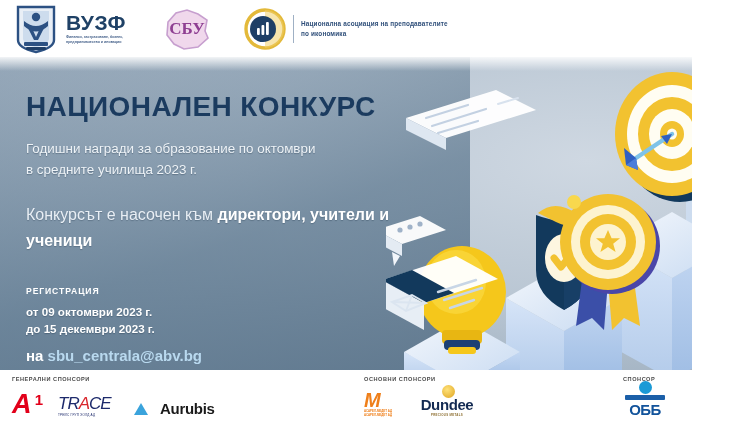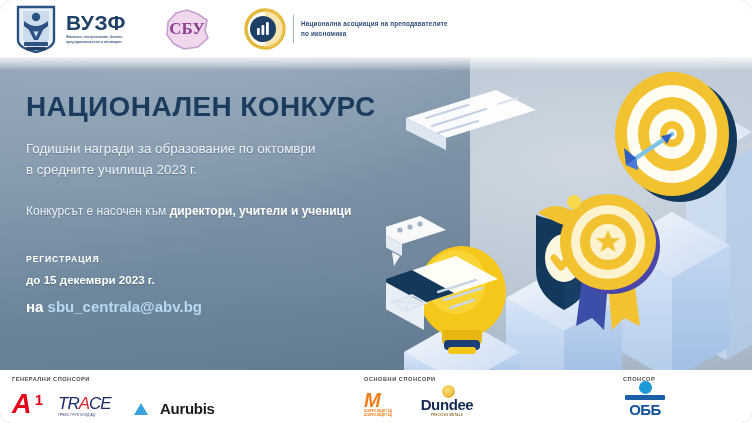--- a/index.html
+++ b/index.html
@@ -4,24 +4,23 @@
 <style>
   * { margin:0; padding:0; box-sizing:border-box; }
   html,body { width:752px; height:423px; overflow:hidden; }
   body {
     font-family:"Liberation Sans","DejaVu Sans",sans-serif;
     background:#ffffff;
   }
 
   #poster {
     position:relative;
-    width:752px; height:423px;
+    width:692px; height:423px;
     overflow:hidden;
     background:#ffffff;
-    border-radius:11px;
   }
 
   
   .bg-base {
     position:absolute; left:0; top:0; width:752px; height:423px;
     background:
       radial-gradient(120% 90% at 78% 38%, #cfd8e2 0%, #b9c6d3 38%, #97a9ba 70%, #7e93a6 100%);
   }
   .bg-left-wash {
     position:absolute; left:0; top:50px; width:470px; height:330px;
@@ -75,21 +74,21 @@
     font-size:28px; font-weight:bold; color:#1b3b5f;
     letter-spacing:.4px; line-height:1.1;
   }
   .subhead {
     margin-top:16px;
     font-size:13.4px; color:#eef3f7; line-height:1.55;
     text-shadow:0 1px 1px rgba(30,50,70,.35);
   }
   .desc {
     margin-top:22px;
-    font-size:12px; color:#e9eff5; line-height:1.62;
+    font-size:16px; color:#e9eff5; line-height:1.62;
     text-shadow:0 1px 1px rgba(30,50,70,.30);
   }
   .desc b { font-weight:bold; color:#ffffff; }
 
   .reg { margin-top:32px; }
   .reg-title {
     font-size:8.6px; font-weight:bold; color:#ffffff;
     letter-spacing:.9px; margin-bottom:8px;
   }
   .reg-line {
@@ -368,20 +367,21 @@
       <div>Годишни награди за образование по октомври</div>
       <div>в средните училища 2023 г.</div>
     </div>
 
     <div class="desc">
       <div><span>Конкурсът е насочен към </span><b>директори, учители и ученици</b></div>
     </div>
 
     <div class="reg">
       <div class="reg-title">РЕГИСТРАЦИЯ</div>
+      <div class="reg-line">от 09 октомври 2023 г.</div>
       <div class="reg-line">до 15 декември 2023 г.</div>
       <div class="reg-mail"><span>на </span><span class="addr">sbu_centrala@abv.bg</span></div>
     </div>
   </div>
 
   <div class="bg-footer"></div>
   <div class="footer">
 
     <div class="f-group" style="left:12px;">
       <div class="f-label">ГЕНЕРАЛНИ СПОНСОРИ</div>

